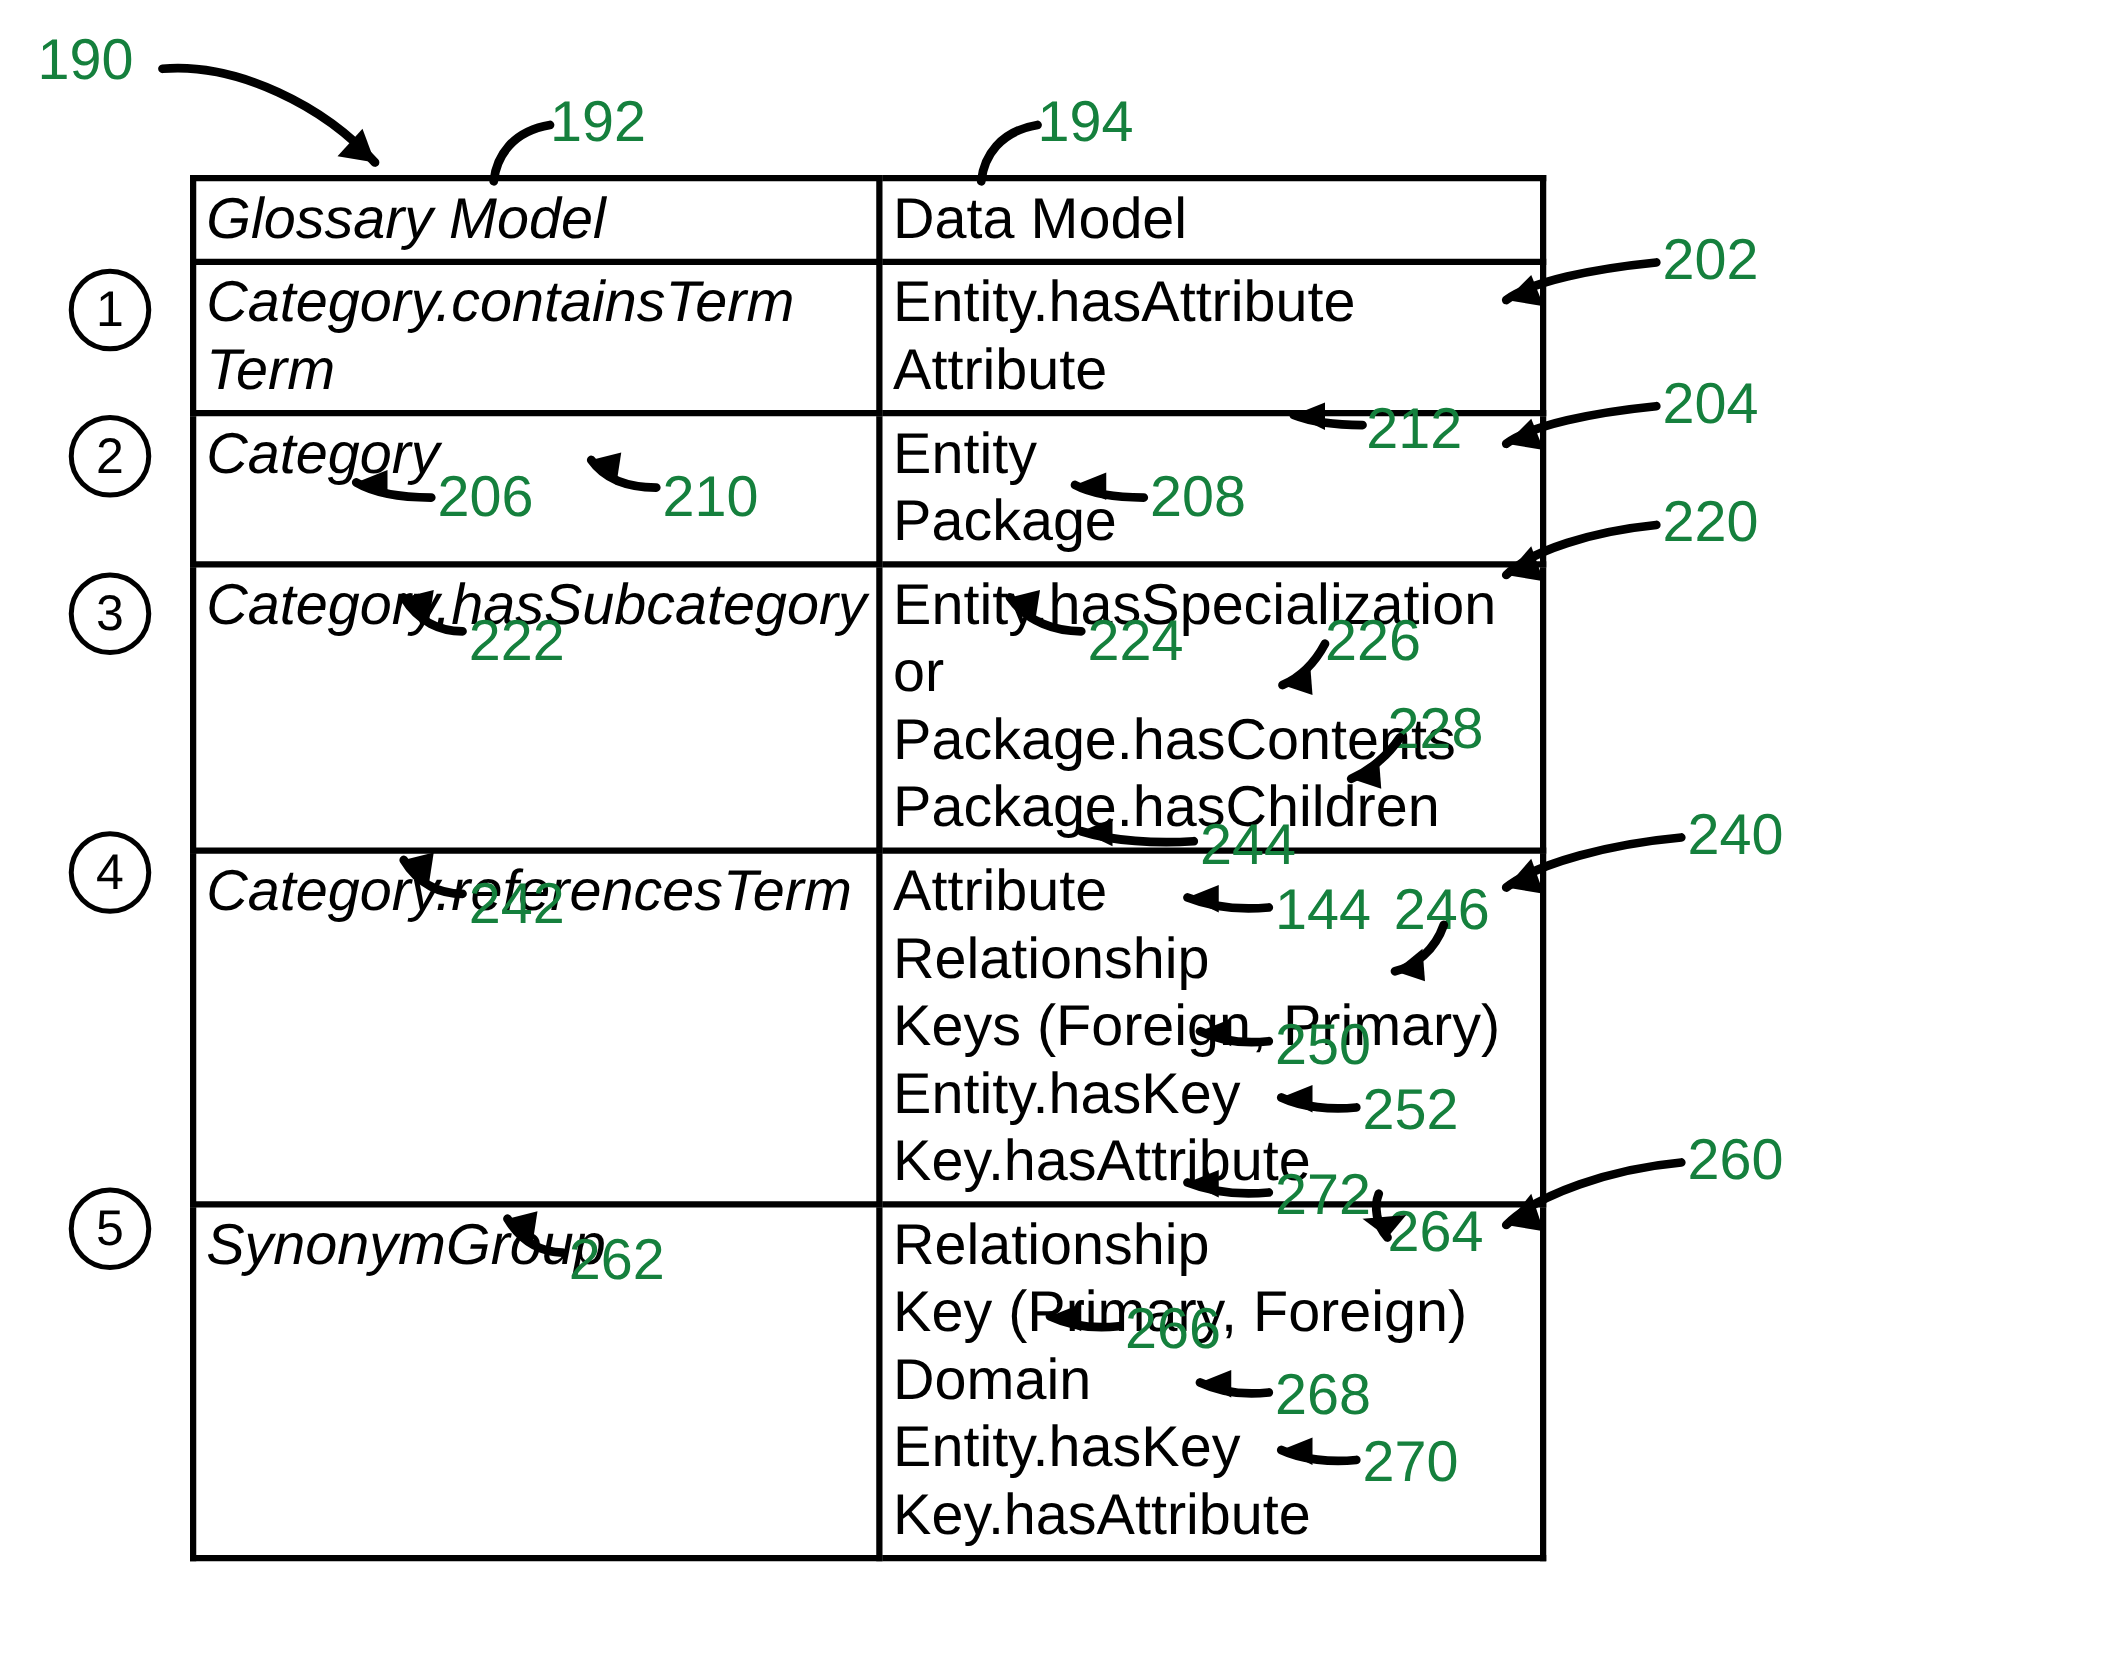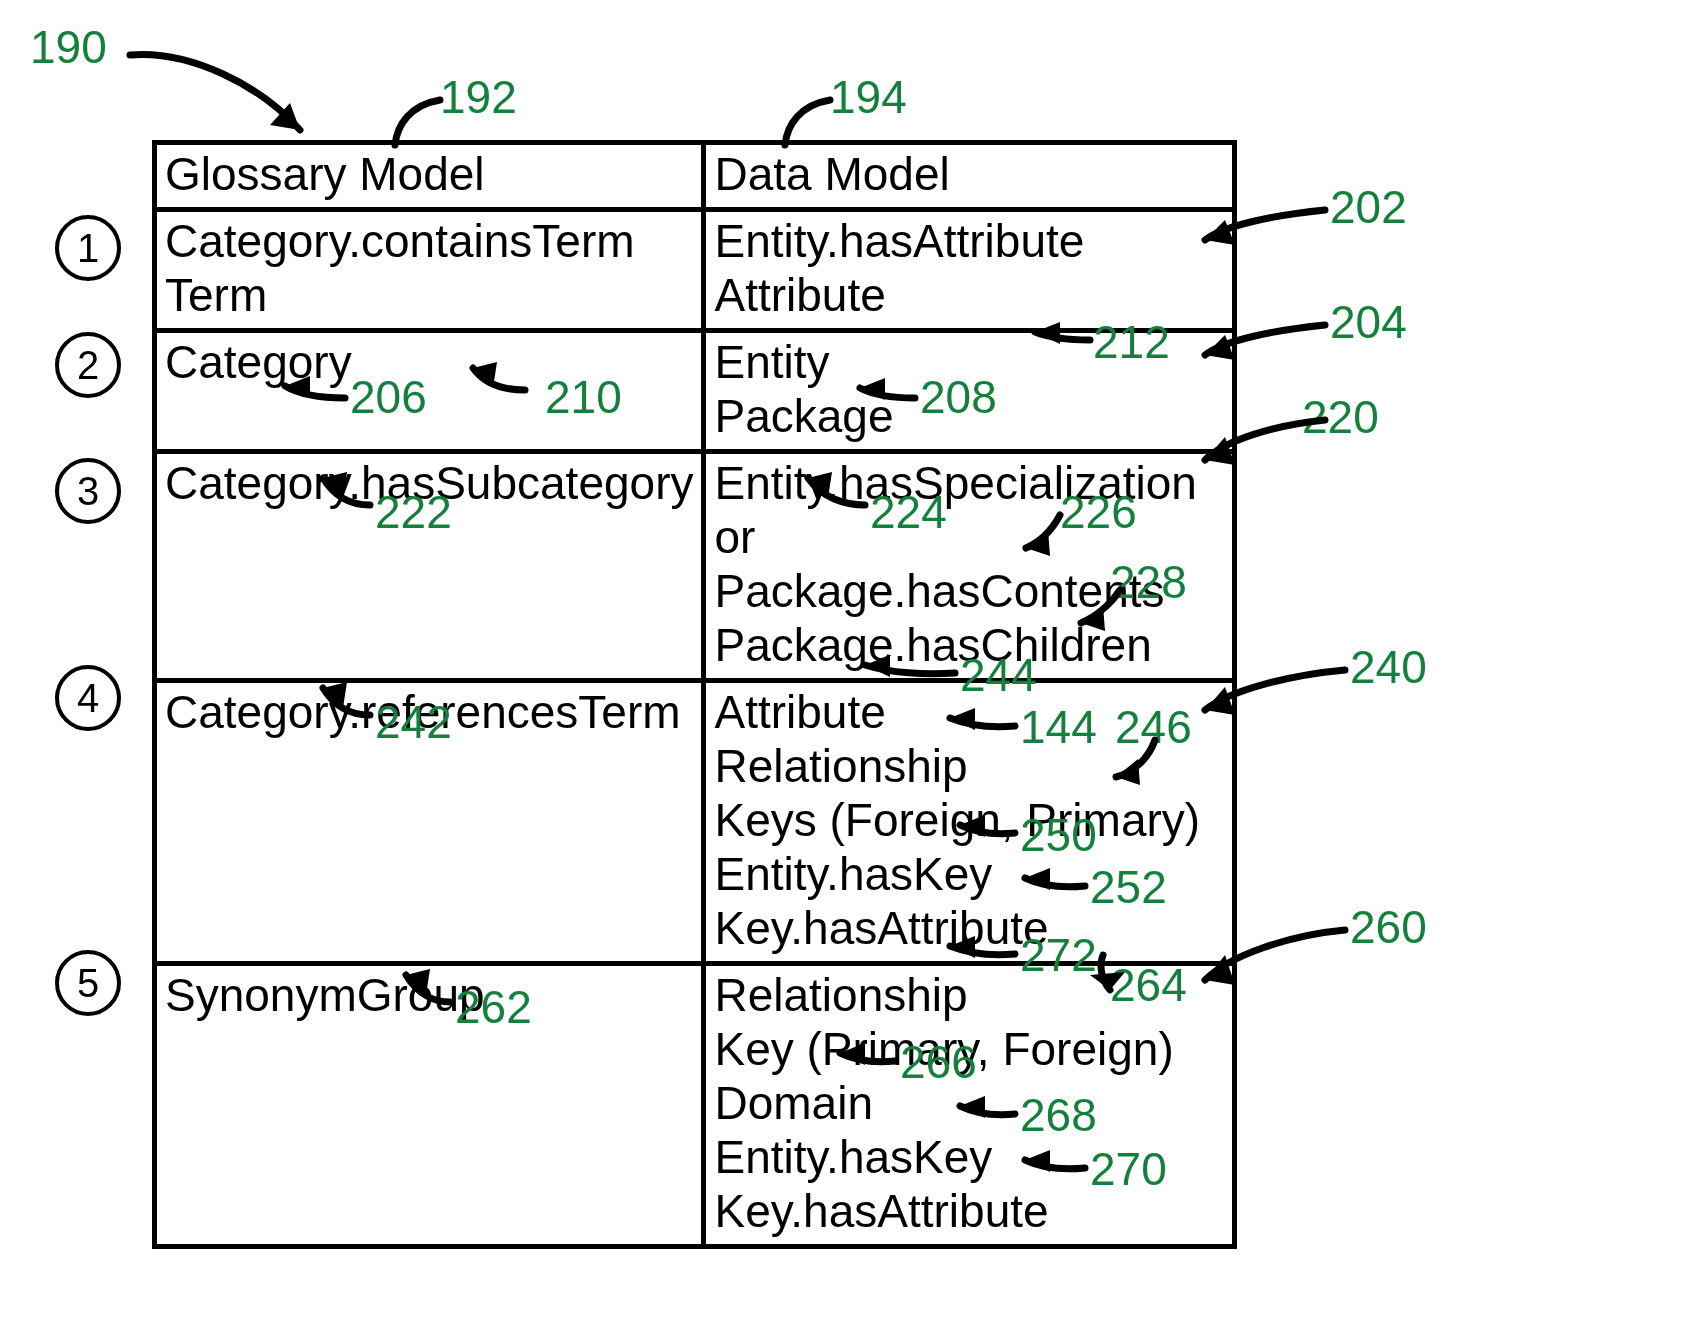--- a/index.html
+++ b/index.html
@@ -37,21 +37,21 @@
     border-collapse: collapse;
   }
   .tbl td, .tbl th {
     border: 5px solid #000;
     vertical-align: top;
     padding: 2px 8px 6px 8px;
     font-size: 46px;
     text-align: left;
     font-weight: 400;
   }
-  .colA { width: 500px; }
+  .colA { width: 500px; font-style: italic; }
   .colB { width: 510px; }
 
   
   svg.arrow { position: absolute; overflow: visible; pointer-events: none; }
   .stroke { stroke:#000; stroke-width:7; fill:none; stroke-linecap:round; }
   .head   { fill:#000; }
 
   .nowrap { white-space: nowrap; }
 </style>
 </head>
@@ -154,21 +154,21 @@
     <path class="stroke" d="M130,5 C80,10 30,20 10,35"></path>
     <polygon class="head" points="10,35 40,40 30,15"></polygon>
   </svg>
 
   <div class="abs lbl" style="left:1330px; top:295px;">204</div>
   <svg class="arrow" style="left:1195px; top:320px; width:140px; height:50px;">
     <path class="stroke" d="M130,5 C80,10 30,20 10,35"></path>
     <polygon class="head" points="10,35 40,40 30,15"></polygon>
   </svg>
 
-  <div class="abs lbl" style="left:1302px; top:390px;">220</div>
+  <div class="abs lbl" style="left:1330px; top:390px;">220</div>
   <svg class="arrow" style="left:1195px; top:415px; width:140px; height:60px;">
     <path class="stroke" d="M130,5 C80,10 30,25 10,45"></path>
     <polygon class="head" points="10,45 40,50 30,22"></polygon>
   </svg>
 
   <div class="abs lbl" style="left:1350px; top:640px;">240</div>
   <svg class="arrow" style="left:1195px; top:665px; width:160px; height:60px;">
     <path class="stroke" d="M150,5 C95,10 35,25 10,45"></path>
     <polygon class="head" points="10,45 40,50 30,22"></polygon>
   </svg>
@@ -190,21 +190,21 @@
     <path class="stroke" d="M60,20 C40,20 20,18 5,10"></path>
     <polygon class="head" points="5,10 30,0 30,22"></polygon>
   </svg>
 
   <div class="abs lbl" style="left:350px; top:370px;">206</div>
   <svg class="arrow" style="left:280px; top:378px; width:75px; height:30px;">
     <path class="stroke" d="M65,20 C45,20 22,18 5,8"></path>
     <polygon class="head" points="5,8 30,-2 30,20"></polygon>
   </svg>
 
-  <div class="abs lbl" style="left:530px; top:370px;margin-left:15px;">210</div>
+  <div class="abs lbl" style="left:530px; top:370px;">210</div>
   <svg class="arrow" style="left:465px; top:360px; width:70px; height:40px;">
     <path class="stroke" d="M60,30 C40,30 20,25 8,8"></path>
     <polygon class="head" points="8,8 32,2 28,28"></polygon>
   </svg>
 
   <div class="abs lbl" style="left:375px; top:485px;">222</div>
   <svg class="arrow" style="left:315px; top:470px; width:70px; height:45px;">
     <path class="stroke" d="M55,35 C38,35 20,28 8,8"></path>
     <polygon class="head" points="8,8 32,2 28,28"></polygon>
   </svg>

